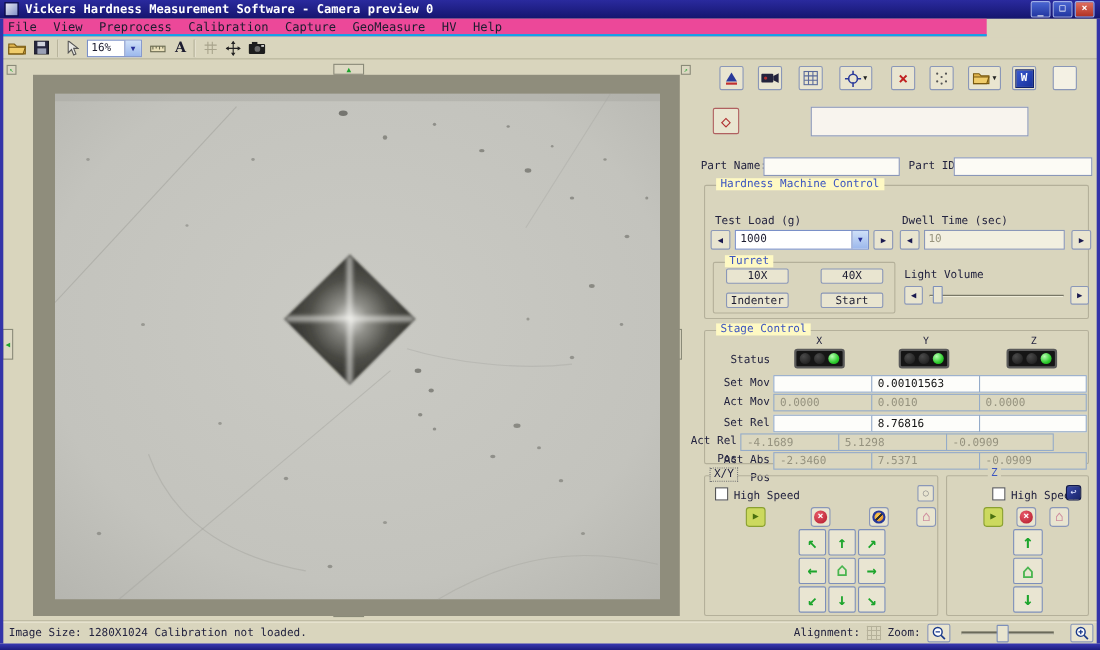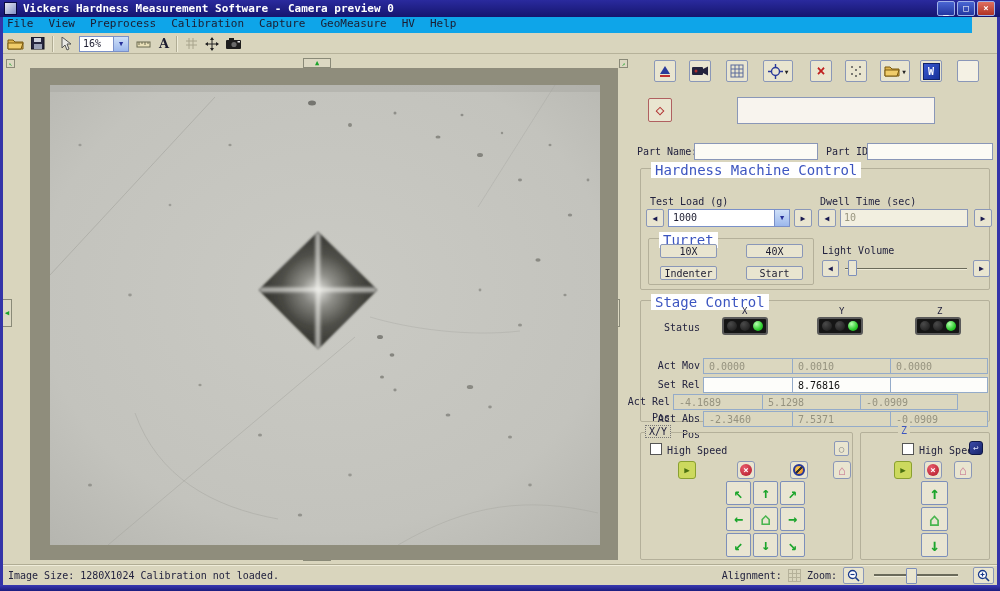--- a/index.html
+++ b/index.html
@@ -9,32 +9,32 @@
   
   .titlebar{left:0;top:0;width:1000px;height:17px;background:linear-gradient(180deg,#2a2a9e,#15156e);
             display:flex;align-items:center;color:#fff;font-weight:bold;font-size:11px;}
   .appicon{width:11px;height:11px;margin:0 6px 0 4px;background:linear-gradient(135deg,#e8e8f0,#8090c8);
            border:1px solid #0a0a40;}
   .winbtn{width:16px;height:13px;border:1px solid #9fb0e8;border-radius:2px;margin-left:2px;
           background:linear-gradient(180deg,#4a66d2,#2236a0);color:#fff;display:flex;align-items:center;
           justify-content:center;font-size:9px;line-height:9px;font-weight:bold;}
   .winbtn.close{background:linear-gradient(180deg,#e07060,#b03224);}
   .winbtns{margin-left:auto;display:flex;margin-right:5px;}
-  .menubar{left:0;top:17px;width:972px;height:16px;background:#0ea5e9;border-bottom:4px solid #0ea5e9;
+  .menubar{left:0;top:17px;width:897px;height:16px;background:#ec4899;border-bottom:2px solid #0ea5e9;
            display:flex;align-items:center;gap:15px;padding-left:7px;font-size:11px;}
   .toolbar{left:0;top:34px;width:1000px;height:20px;background:#d9d5bd;border-bottom:1px solid #b6b29a;
            display:flex;align-items:center;gap:7px;padding-left:7px;}
   .tsep{width:1px;height:16px;background:#b0ac94;border-right:1px solid #efecd9;}
   
   .b{background:#e9e5d0;border:1px solid #8a97b8;border-radius:2px;display:flex;align-items:center;
      justify-content:center;box-sizing:border-box;}
   .input{background:#fcfbf5;border:1px solid #8a97b8;box-sizing:border-box;font-family:"DejaVu Sans Mono",monospace;
          font-size:10px;padding:0 3px;color:#1c1c30;}
   .group{border:1px solid #b4b09a;border-radius:2px;}
-  .gtitle{position:absolute;top:-7px;left:10px;background:#ffffff;padding:0 4px;color:#3c55c0;font-size:14px;}
+  .gtitle{position:absolute;top:-7px;left:10px;background:#fef9c3;padding:0 4px;color:#3c55c0;font-size:10px;}
   .lbl{font-size:10px;color:#23233f;}
   
   .frame{left:30px;top:68px;width:588px;height:492px;background:#8f8d7c;}
   .camera{left:50px;top:85px;width:550px;height:460px;}
   .pan{background:#dcd8c2;border:1px solid #8a8a78;display:flex;align-items:center;justify-content:center;
        color:#1ca52c;font-size:7px;line-height:7px;padding:0;}
   
   .tl{width:46px;height:18px;background:#151515;border:2px solid #5a5a5a;border-radius:3px;display:flex;
       align-items:center;justify-content:center;gap:3px;}
   .tl i{width:10px;height:10px;border-radius:50%;background:radial-gradient(circle at 35% 30%,#4a4a4a,#161616);}
@@ -342,20 +342,26 @@
       <i></i>
       <i></i>
       <i class="on"></i>
     </div>
   <div class="abs tl" style="left:915px;top:317px;">
       <i></i>
       <i></i>
       <i class="on"></i>
     </div>
 
+  <div class="srow" style="left:638px;top:341px;">
+    <span class="srl">Set Mov</span>
+    <span class="cell wh cw0"></span>
+    <span class="cell wh cw1">0.00101563</span>
+    <span class="cell wh cw2"></span>
+  </div>
   <div class="srow" style="left:638px;top:358px;">
     <span class="srl">Act Mov</span>
     <span class="cell ro cw0">0.0000</span>
     <span class="cell ro cw1">0.0010</span>
     <span class="cell ro cw2">0.0000</span>
   </div>
   <div class="srow" style="left:638px;top:377px;">
     <span class="srl">Set Rel Pos</span>
     <span class="cell wh cw0"></span>
     <span class="cell wh cw1">8.76816</span>

